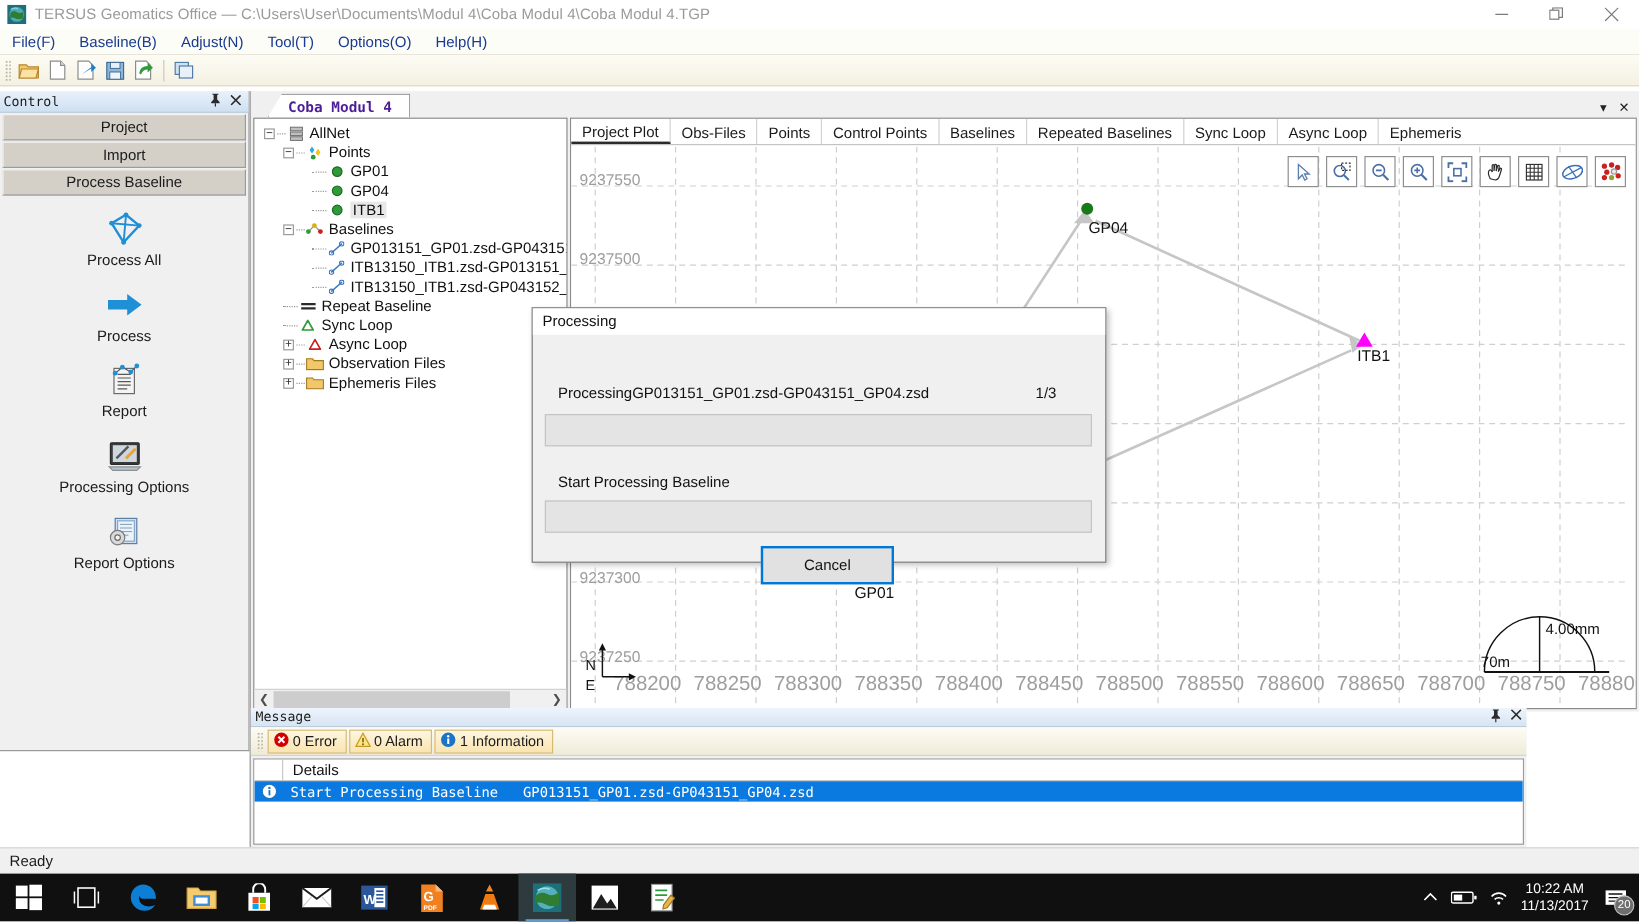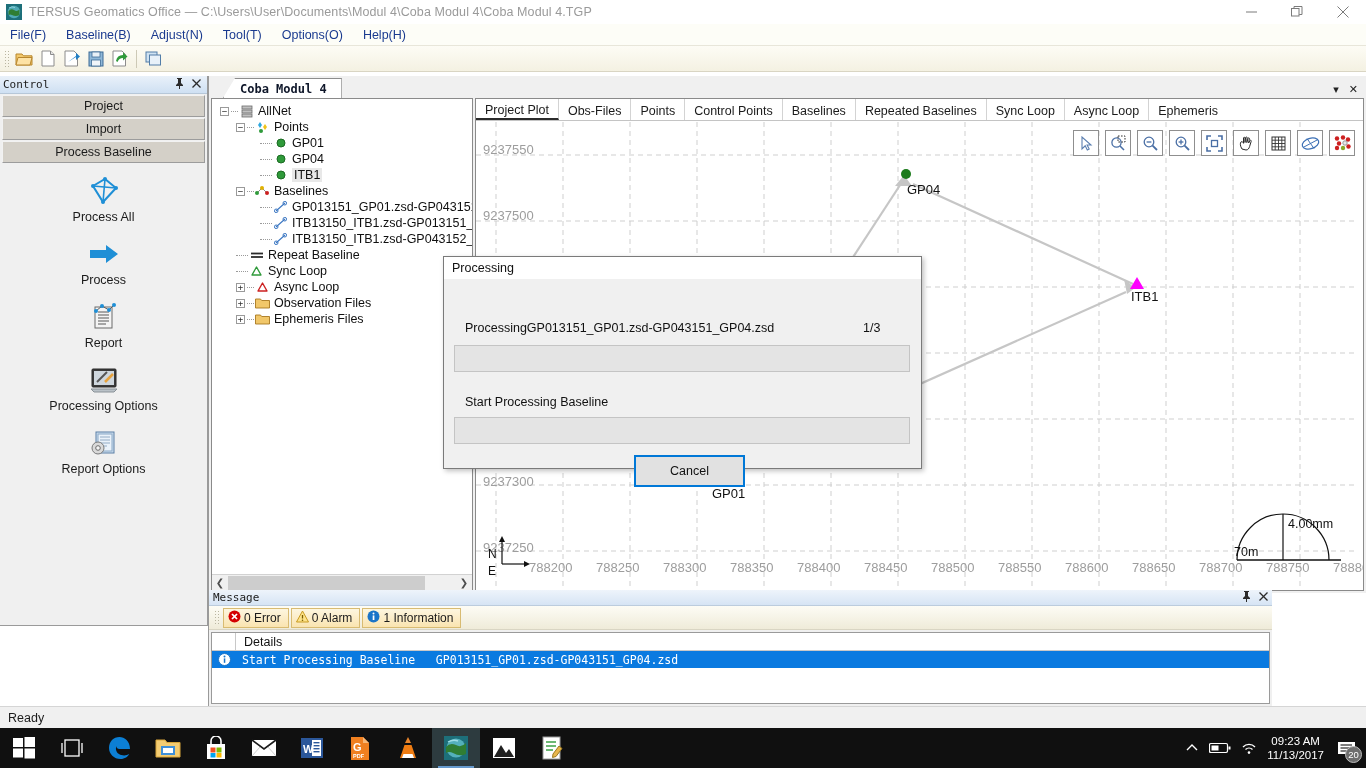--- a/index.html
+++ b/index.html
@@ -85,21 +85,21 @@
 
   
   .doc-area {
     position:absolute; left:208px; top:76px; width:1158px; height:517px;
     background:#f0f0f0; border-left:1px solid #9a9a9a;
   }
   .mdi-tabstrip { height:22px; position:relative; display:flex; align-items:flex-end; padding-left:14px;}
   .mdi-tab {
     height:20px; background:#ffffff; border:1px solid #8d8d8d; border-bottom:none;
     padding:0 14px 0 16px; display:flex; align-items:center;
-    font-family:"DejaVu Sans Mono", monospace; font-size:12px; font-weight:bold; color:#0f172a;
+    font-family:"DejaVu Sans Mono", monospace; font-size:12px; font-weight:bold; color:#4c1d95;
     border-top-left-radius:0; position:relative;
     clip-path: polygon(12px 0, 100% 0, 100% 100%, 0 100%);
   }
   .mdi-tab-icons { margin-left:auto; display:flex; align-items:center; gap:10px; padding-right:8px; padding-bottom:2px; }
   .mdi-tab-icons span { font-size:11px; color:#222; }
 
   .mdi-body { position:absolute; left:0; top:21px; right:0; bottom:0; display:flex; }
 
   
   .tree-panel {
@@ -133,21 +133,21 @@
   .plot-tabs { height:22px; display:flex; align-items:stretch; background:#fff; border-bottom:1px solid #c4c4c4; }
   .ptab { padding:2px 9px 0 9px; font-size:12.5px; color:#1b1b1b; display:flex; align-items:center;
           border-right:1px solid #d3d3d3; white-space:nowrap;}
   .ptab.active { border-bottom:2px solid #2b2b2b; font-weight:normal; }
 
   .plot-canvas { position:absolute; left:0; top:23px; right:0; bottom:0; overflow:hidden; background:#fff; }
   .plot-tools { position:absolute; right:8px; top:8px; display:flex; gap:6px; z-index:5; }
   .ptool { width:26px; height:26px; background:#fff; border:1px solid #8f8f8f;
            display:flex; align-items:center; justify-content:center; }
   .ytick { position:absolute; font-size:13px; color:#9d9d9d; }
-  .xtick { position:absolute; font-size:13px; color:#9d9d9d;margin-left:18px; }
+  .xtick { position:absolute; font-size:17px; color:#9d9d9d; }
   .ptlabel { position:absolute; font-size:13px; color:#111; }
 
   
   .msg-panel {
     position:absolute; left:208px; top:590px; width:1064px; height:116px;
     background:#f0f0f0; border-left:1px solid #9a9a9a;
   }
   .msg-header { height:16px; background:linear-gradient(#eef4fb,#d6e4f4);
     display:flex; align-items:center; padding:0 4px; border-bottom:1px solid #bcccdd; }
   .msg-title { font-family:"DejaVu Sans Mono", monospace; font-size:11px; color:#1b1b1b; }
@@ -1003,21 +1003,21 @@
         </svg>
       </span>
       <span class="tray-ico">
         <svg width="16" height="14" viewBox="0 0 16 14">
           <path d="M2 6 A8 8 0 0 1 14 6" fill="none" stroke="#fff" stroke-width="1.3"></path>
           <path d="M4.5 8.5 A5 5 0 0 1 11.5 8.5" fill="none" stroke="#fff" stroke-width="1.3"></path>
           <circle cx="8" cy="11.6" r="1.3" fill="#fff"></circle>
         </svg>
       </span>
       <span class="tray-clock">
-        <div>09:23 AM</div>
+        <div>10:22 AM</div>
         <div>11/13/2017</div>
       </span>
       <span class="notif-badge">
         <svg width="20" height="16" viewBox="0 0 20 16">
           <rect x="1" y="2" width="17" height="12" fill="#fff"></rect>
           <g stroke="#111" stroke-width="1.1">
               <line x1="3.5" y1="5" x2="15" y2="5"></line>
               <line x1="3.5" y1="8" x2="15" y2="8"></line>
               <line x1="3.5" y1="11" x2="11" y2="11"></line>
             </g>

